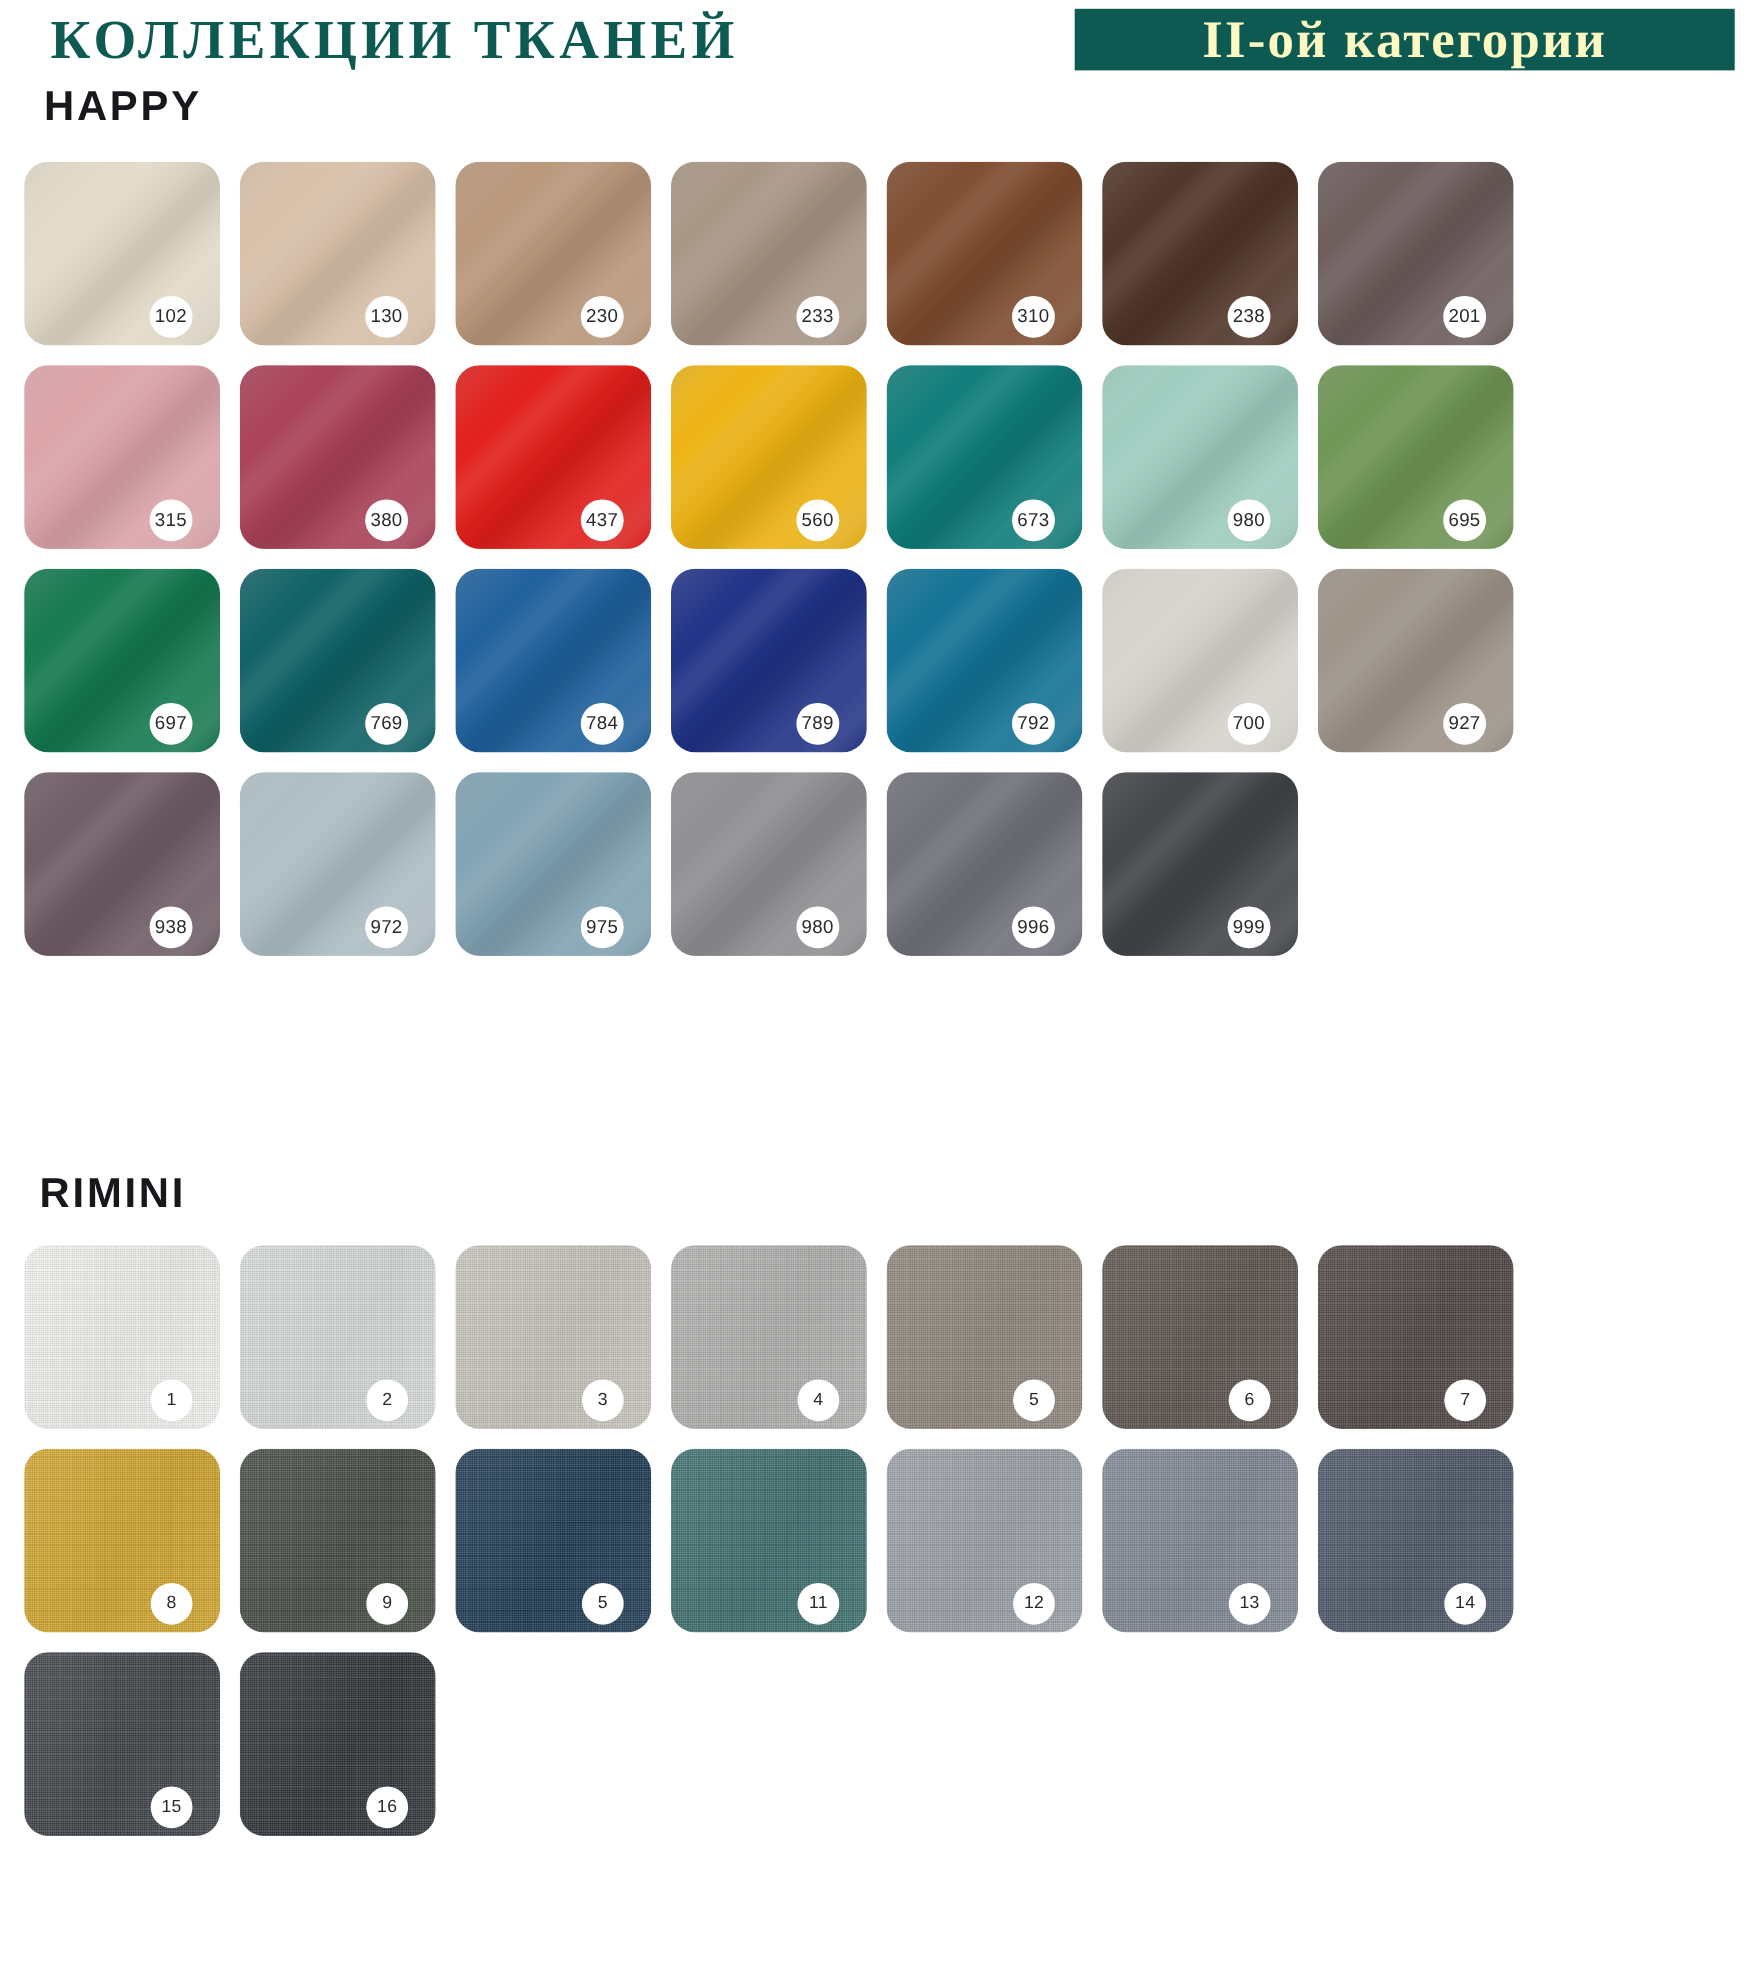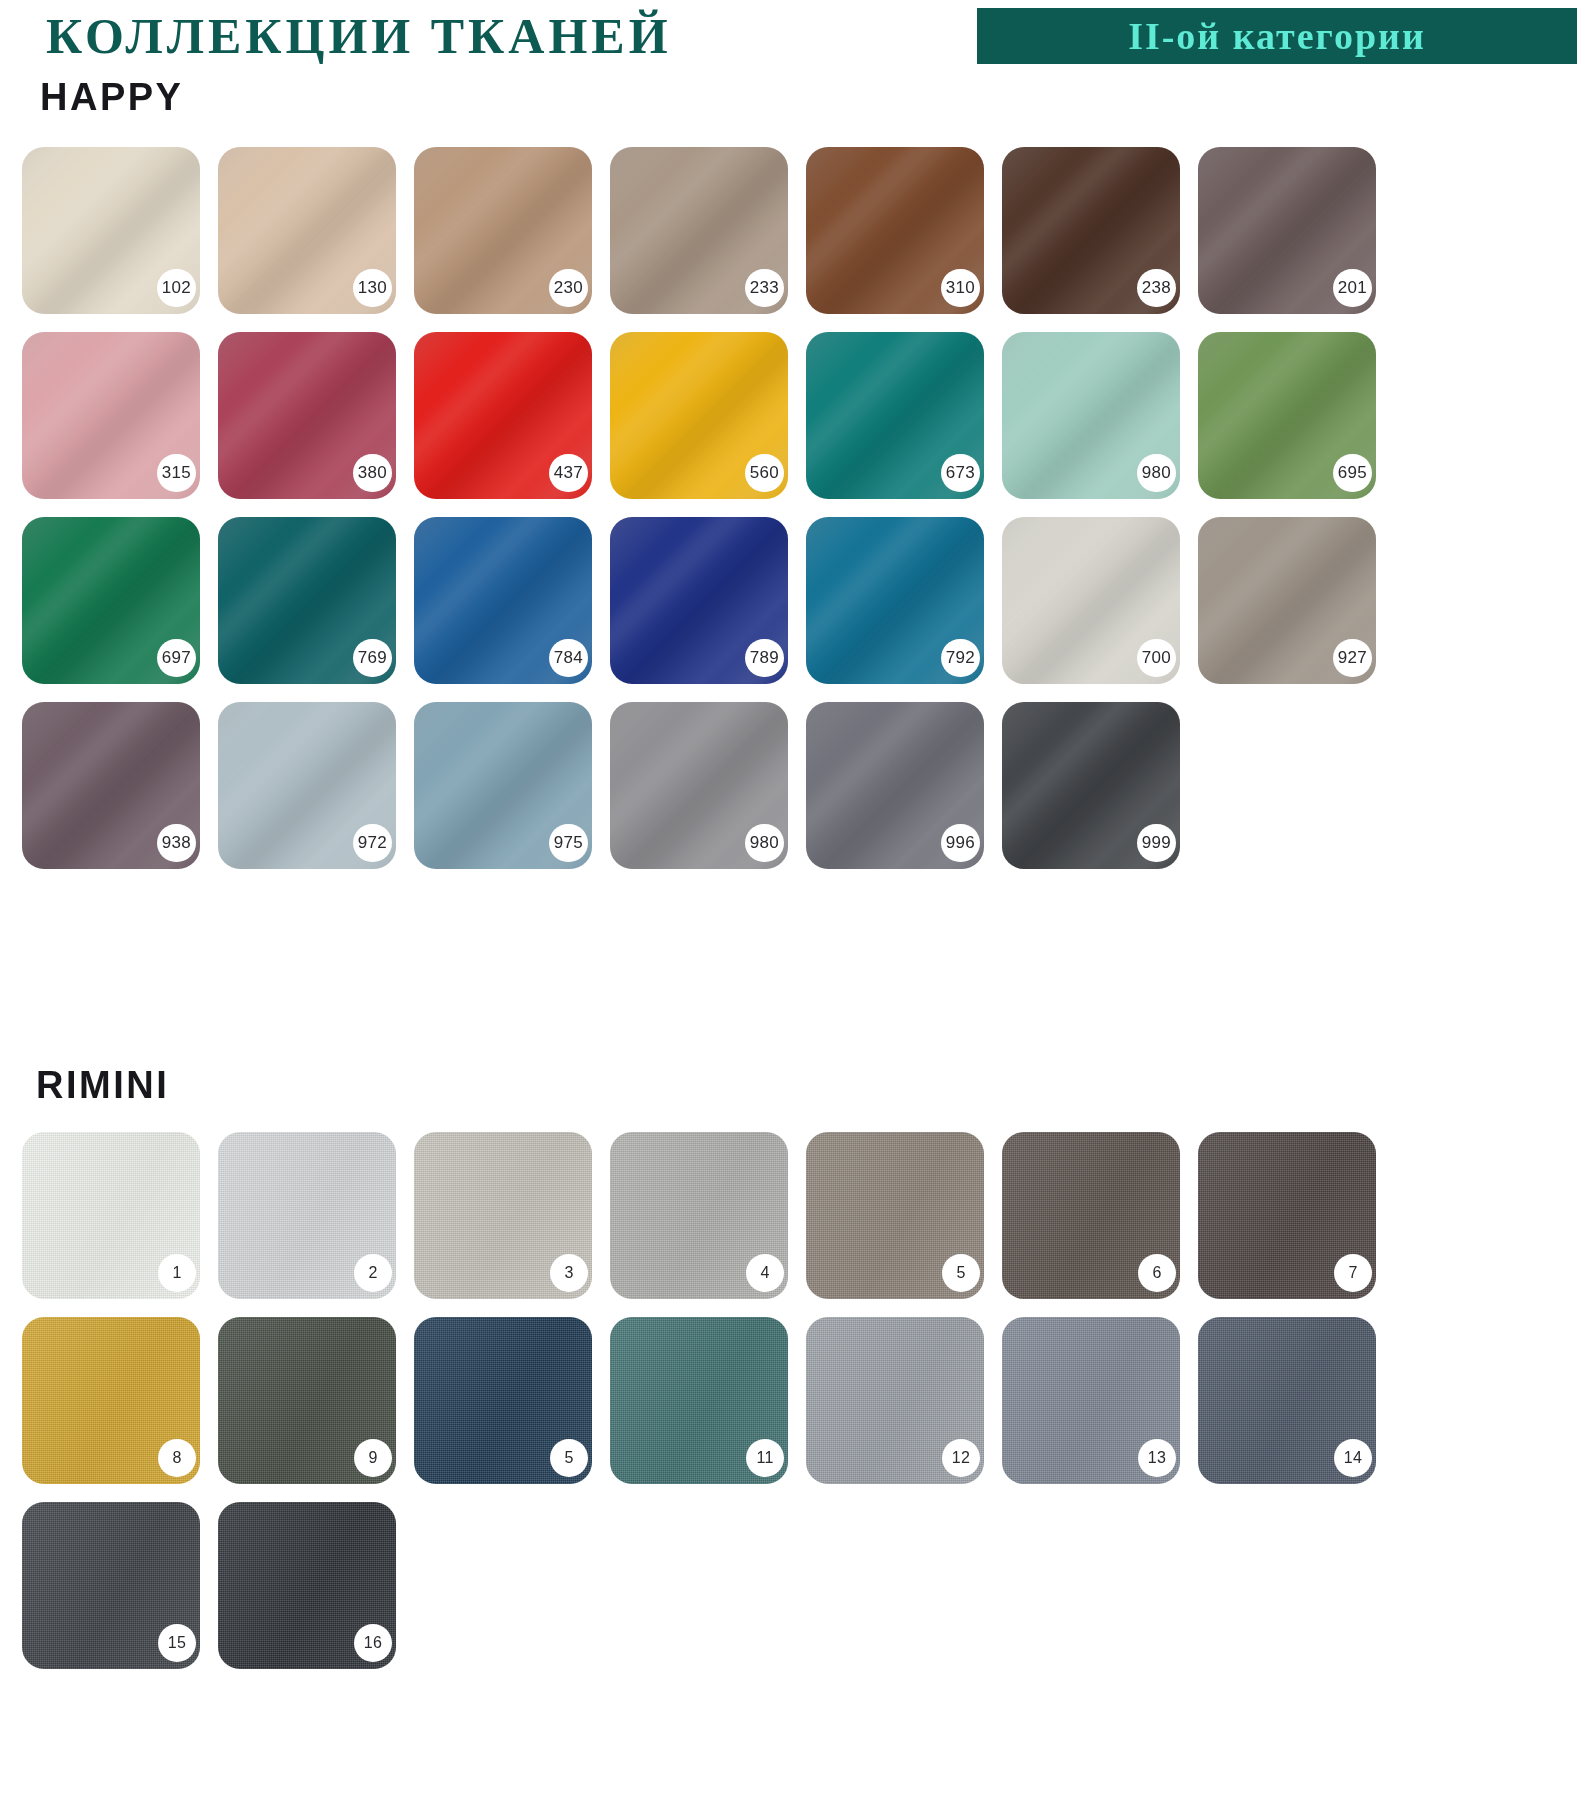--- a/index.html
+++ b/index.html
@@ -33,23 +33,23 @@
     left: 963px; top: 4px;
     width: 600px; height: 56px;
     background: #0d5a52;
     display: flex;
     align-items: center;
     justify-content: center;
   }
   .cat-banner-text {
     font-family: "Liberation Serif", serif;
     font-weight: bold;
-    font-size: 38px;
+    font-size: 48px;
     letter-spacing: 2px;
-    color: #5eead4;
+    color: #fef9c3;
     white-space: nowrap;
   }
 
   
   .section-title {
     font-family: "Liberation Sans", sans-serif;
     font-weight: bold;
     font-size: 38px;
     letter-spacing: 2.5px;
     color: #17171c;
@@ -128,21 +128,21 @@
     position: absolute; inset: 0;
     z-index: 2;
     background: linear-gradient(120deg,
         rgba(255,255,255,0.07) 0%,
         rgba(0,0,0,0.03) 55%,
         rgba(255,255,255,0.04) 100%);
   }
 
   .badge {
     position: absolute;
-    right: 4px; bottom: 7px;
+    right: 25px; bottom: 7px;
     z-index: 5;
     min-width: 38px;
     height: 38px;
     padding: 0 5px;
     border-radius: 19px;
     background: #ffffff;
     color: #2a2a2e;
     font-family: "Liberation Sans", sans-serif;
     font-size: 17px;
     font-weight: normal;

